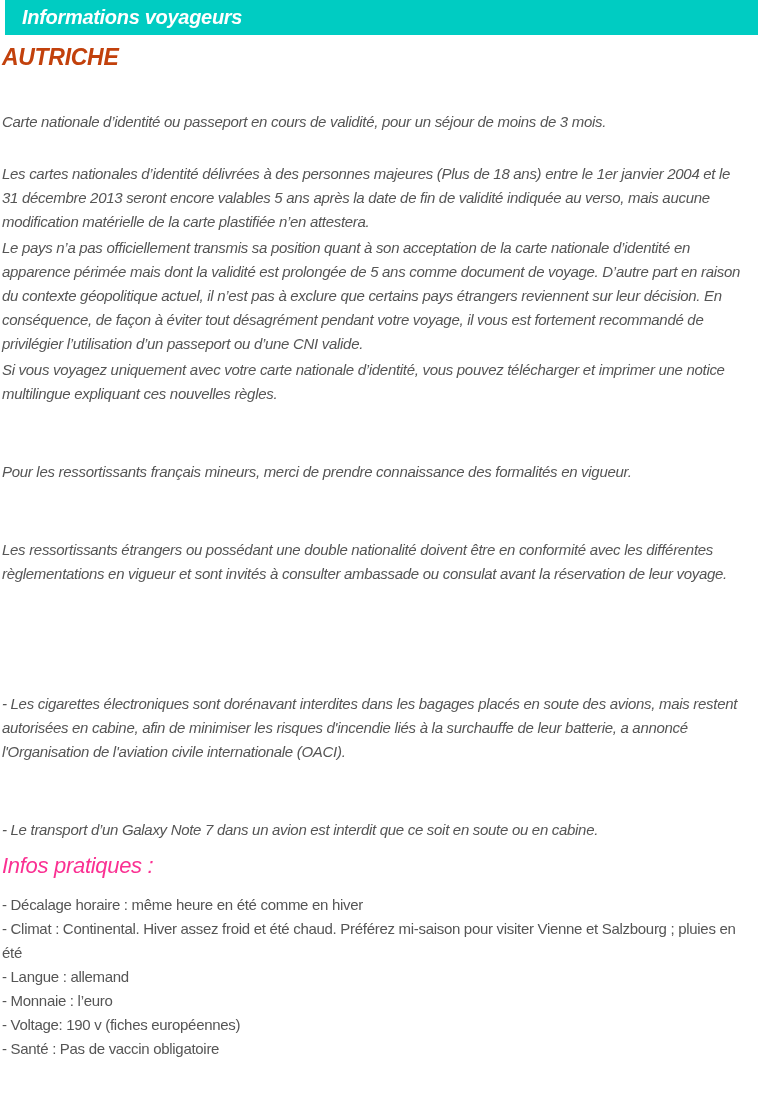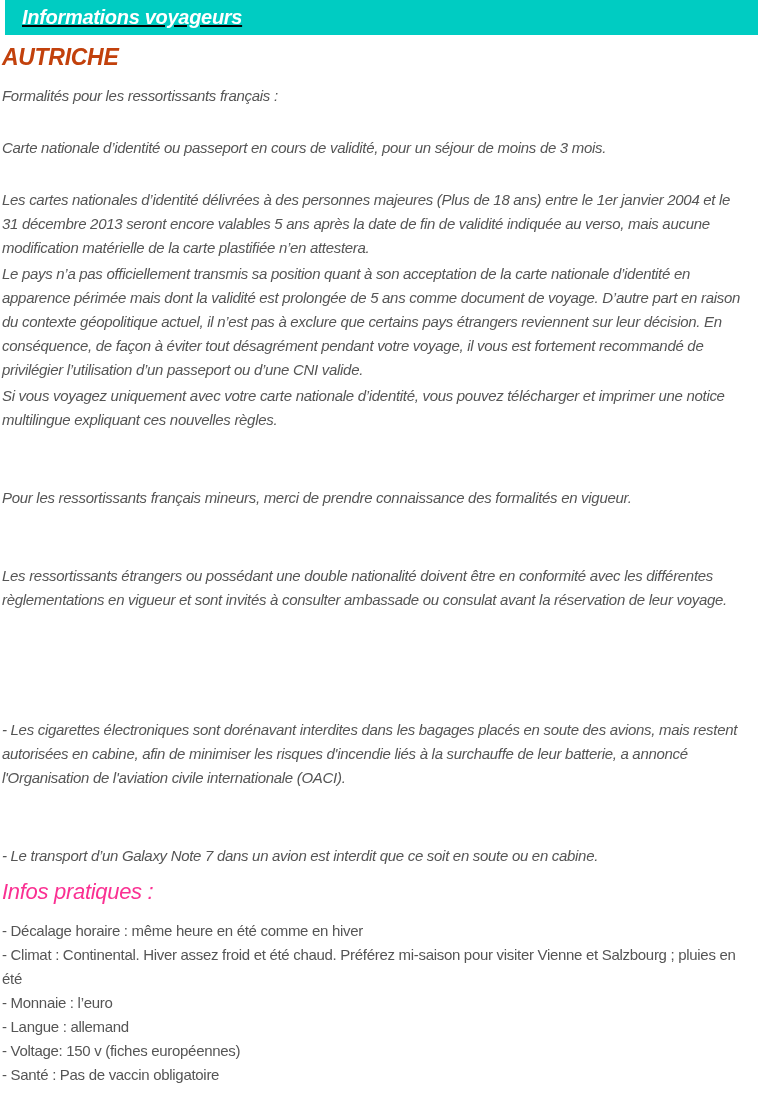--- a/index.html
+++ b/index.html
@@ -11,21 +11,20 @@
     width: 758px; height: 1111px;
     overflow: hidden;
     font-family: "Liberation Sans", sans-serif;
   }
   .header-bar {
     margin-left: 5px;
     height: 35px;
     background: #00CCC2;
     display: flex;
     align-items: center;
-    text-decoration: underline;
   }
   .header-title {
     color: #ffffff;
     font-style: italic;
     font-weight: bold;
     font-size: 20px;
     letter-spacing: -0.3px;
     padding-left: 17px;
     white-space: nowrap;
   }
@@ -71,21 +70,20 @@
 </head>
 <body>
 
 <header class="header-bar">
   <span class="header-title">Informations voyageurs</span>
 </header>
 
 <main class="content">
   <h1 class="country-heading">AUTRICHE</h1>
 
-  <p class="body-p">Formalités pour les ressortissants français :</p>
   <div class="spacer-sm"></div>
 
   <p class="body-p">Carte nationale d’identité ou passeport en cours de validité, pour un séjour de moins de 3 mois.</p>
   <div class="spacer-sm"></div>
 
   <p class="body-p">Les cartes nationales d’identité délivrées à des personnes majeures (Plus de 18 ans) entre le 1er janvier 2004 et le 31 décembre 2013 seront encore valables 5 ans après la date de fin de validité indiquée au verso, mais aucune modification matérielle de la carte plastifiée n’en attestera.</p>
   <p class="body-p">Le pays n’a pas officiellement transmis sa position quant à son acceptation de la carte nationale d’identité en apparence périmée mais dont la validité est prolongée de 5 ans comme document de voyage. D’autre part en raison du contexte géopolitique actuel, il n’est pas à exclure que certains pays étrangers reviennent sur leur décision. En conséquence, de façon à éviter tout désagrément pendant votre voyage, il vous est fortement recommandé de privilégier l’utilisation d’un passeport ou d’une CNI valide.</p>
   <p class="body-p">Si vous voyagez uniquement avec votre carte nationale d’identité, vous pouvez télécharger et imprimer une notice multilingue expliquant ces nouvelles règles.</p>
   <div class="spacer-lg"></div>
 
@@ -99,17 +97,17 @@
 
   <p class="body-p">- Les cigarettes électroniques sont dorénavant interdites dans les bagages placés en soute des avions, mais restent autorisées en cabine, afin de minimiser les risques d'incendie liés à la surchauffe de leur batterie, a annoncé l'Organisation de l'aviation civile internationale (OACI).</p>
   <div class="spacer-lg"></div>
 
   <p class="body-p">- Le transport d’un Galaxy Note 7 dans un avion est interdit que ce soit en soute ou en cabine.</p>
 
   <h2 class="sub-heading">Infos pratiques :</h2>
 
   <p class="list-p">- Décalage horaire : même heure en été comme en hiver</p>
   <p class="list-p">- Climat : Continental. Hiver assez froid et été chaud. Préférez mi-saison pour visiter Vienne et Salzbourg ; pluies en été</p>
+  <p class="list-p">- Langue : allemand</p>
   <p class="list-p">- Monnaie : l’euro</p>
-  <p class="list-p">- Langue : allemand</p>
-  <p class="list-p">- Voltage: 150 v (fiches européennes)</p>
+  <p class="list-p">- Voltage: 190 v (fiches européennes)</p>
   <p class="list-p">- Santé : Pas de vaccin obligatoire</p>
 </main>
 
 </body></html>

